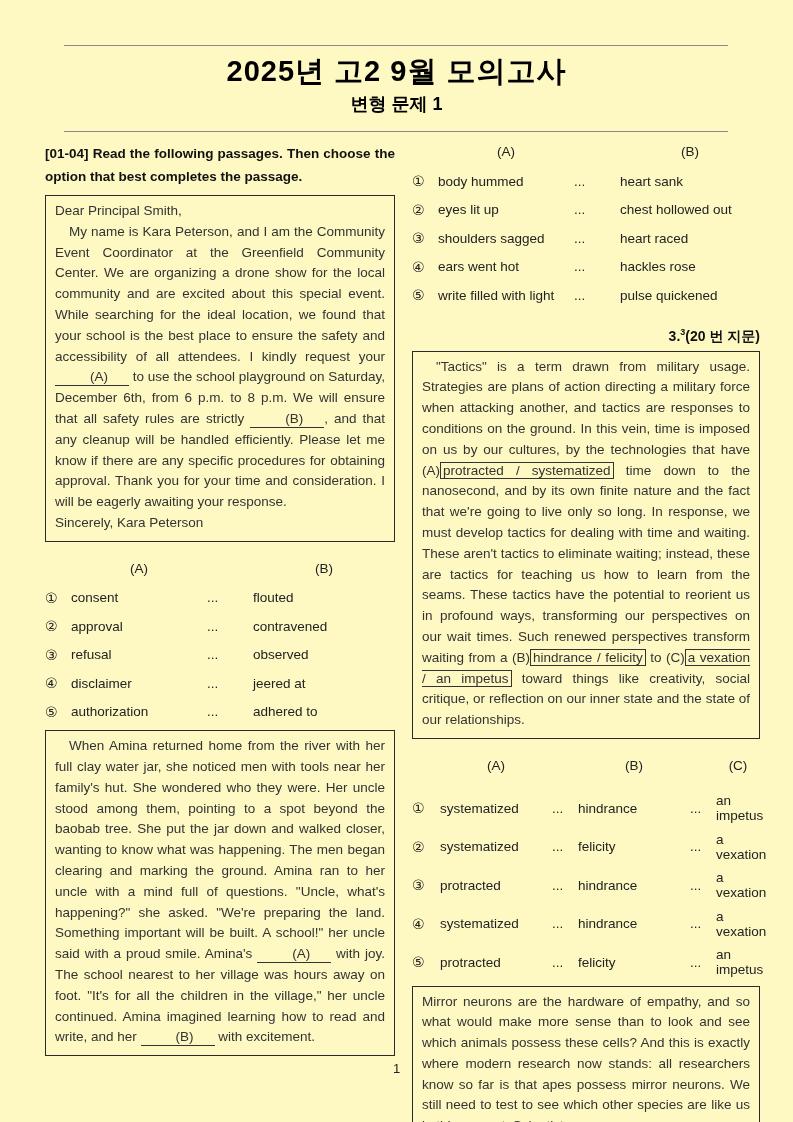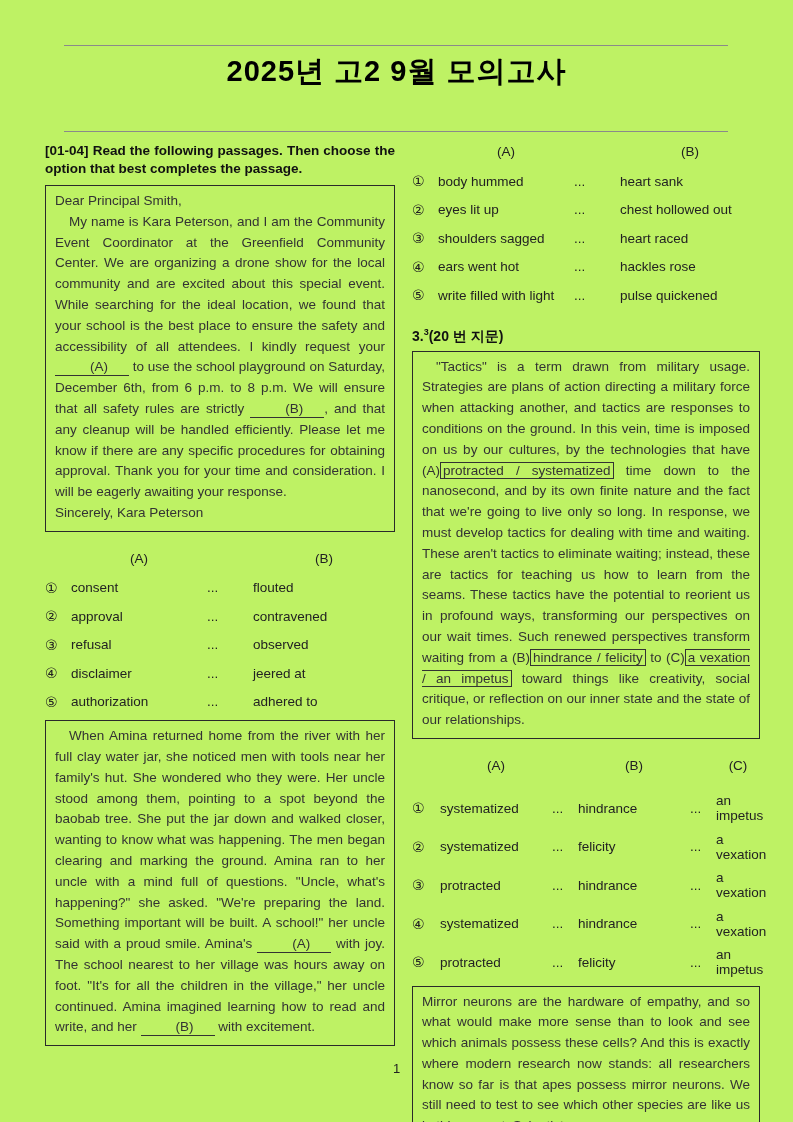--- a/index.html
+++ b/index.html
@@ -1,20 +1,20 @@
 <!DOCTYPE html>
 <html><head>
 <meta charset="utf-8">
 <style>
   * { margin:0; padding:0; box-sizing:border-box; }
   html,body { background:#ffffff; }
   .page {
     position:relative;
     width:793px; height:1122px;
-    background:#bef264;
+    background:#fef9c3;
     font-family:"Liberation Sans","DejaVu Sans",sans-serif;
     color:#222222;
     overflow:hidden;
     padding-left:28px;
   }
   .rule { position:absolute; left:64px; width:664px; border-top:1px solid #8a8a8a; }
   .rule-top { top:45px; }
   .rule-bottom { top:131px; }
   .doc-title {
     position:absolute; top:52px; left:0; width:100%;
@@ -23,21 +23,21 @@
   }
   .doc-subtitle {
     position:absolute; top:92px; left:0; width:100%;
     text-align:center; font-size:18px; font-weight:bold; color:#000;
   }
   .col-left  { position:absolute; left:45px;  top:142px; width:350px; }
   .col-right { position:absolute; left:412px; top:142px; width:348px; }
 
   .instructions {
     font-size:13.5px; font-weight:bold; color:#111;
-    line-height:18px; text-align:justify; margin-bottom:7px;
+    line-height:23px; text-align:justify; margin-bottom:7px;
   }
   .q-head { font-size:14px; font-weight:bold; color:#111; margin:2px 0 5px 0; }
   .q-head sup { font-size:9px; vertical-align:super; }
 
   .passage-box {
     border:1.5px solid #2a2a2a;
     padding:5px 9px 7px 9px;
     font-size:13.5px; line-height:20.8px; color:#333;
   }
   .passage-box p { text-align:justify; }
@@ -63,20 +63,21 @@
     text-align:center; font-size:13px; color:#222;
   }
 </style>
 </head>
 <body>
 
 <div class="page">
 
   <div class="rule rule-top"></div>
   <div class="doc-title">2025년 고2 9월 모의고사</div>
+  <div class="doc-subtitle">변형 문제 1</div>
   <div class="rule rule-bottom"></div>
 
   <div class="col-left">
 
     <div class="instructions">[01-04] Read the following passages. Then choose the option that best completes the passage.</div>
 
 
     <div class="passage-box">
       <p>Dear Principal Smith,</p>
       <p class="p-indent">
@@ -173,21 +174,21 @@
         <span>hackles rose</span>
       </div>
       <div class="opt-row grid2">
         <span class="marker">⑤</span>
         <span>write filled with light</span>
         <span>...</span>
         <span>pulse quickened</span>
       </div>
     </div>
 
-    <div class="q-head" style="margin-top:22px;"><span>3.</span><sup>3</sup><span>(20 번 지문)</span></div>
+    <div class="q-head" style="margin-top:22px;text-align:right;"><span>3.</span><sup>3</sup><span>(20 번 지문)</span></div>
 
     <div class="passage-box">
       <p class="p-indent">
         <span>"Tactics" is a term drawn from military usage. Strategies are plans of action directing a military force when attacking another, and tactics are responses to conditions on the ground. In this vein, time is imposed on us by our cultures, by the technologies that have (A)</span><span class="choice-box">protracted / systematized</span>
         <span>time down to the nanosecond, and by its own finite nature and the fact that we're going to live only so long. In response, we must develop tactics for dealing with time and waiting. These aren't tactics to eliminate waiting; instead, these are tactics for teaching us how to learn from the seams. These tactics have the potential to reorient us in profound ways, transforming our perspectives on our wait times. Such renewed perspectives transform waiting from a (B)</span><span class="choice-box">hindrance / felicity</span>
         <span>to (C)</span><span class="choice-box">a vexation / an impetus</span>
         <span>toward things like creativity, social critique, or reflection on our inner state and the state of our relationships.</span>
       </p>
     </div>
 

